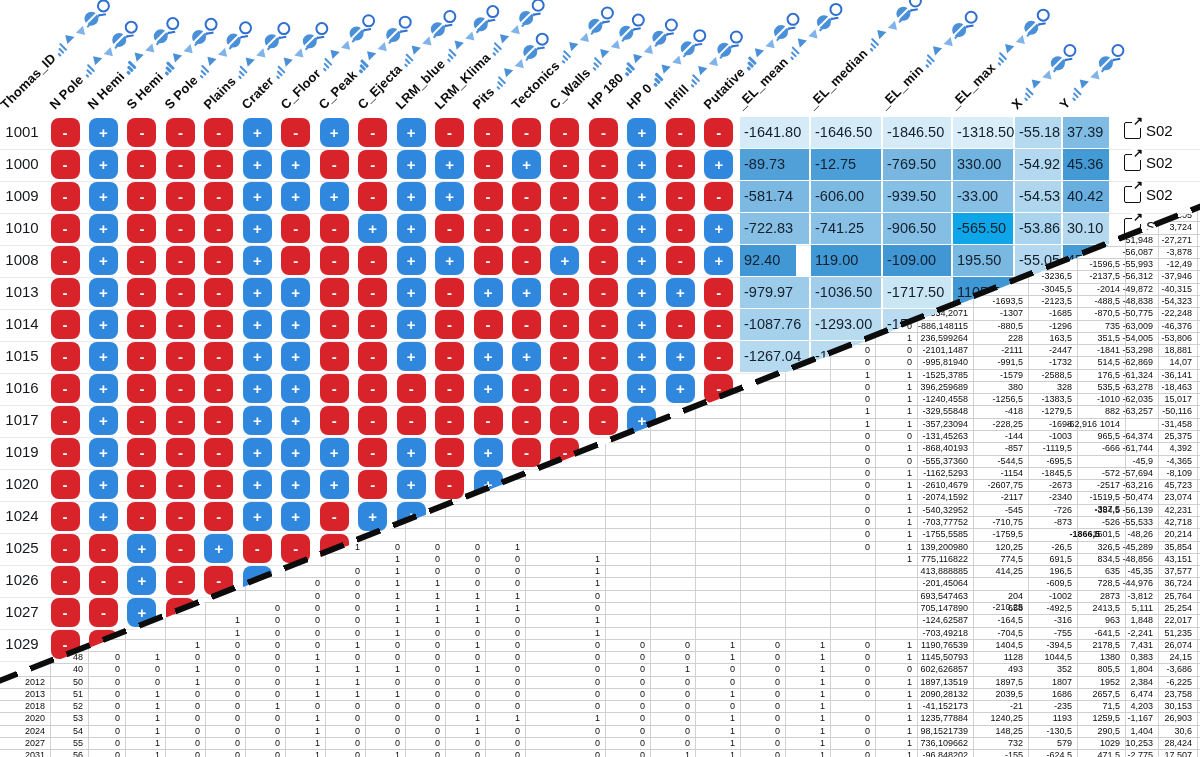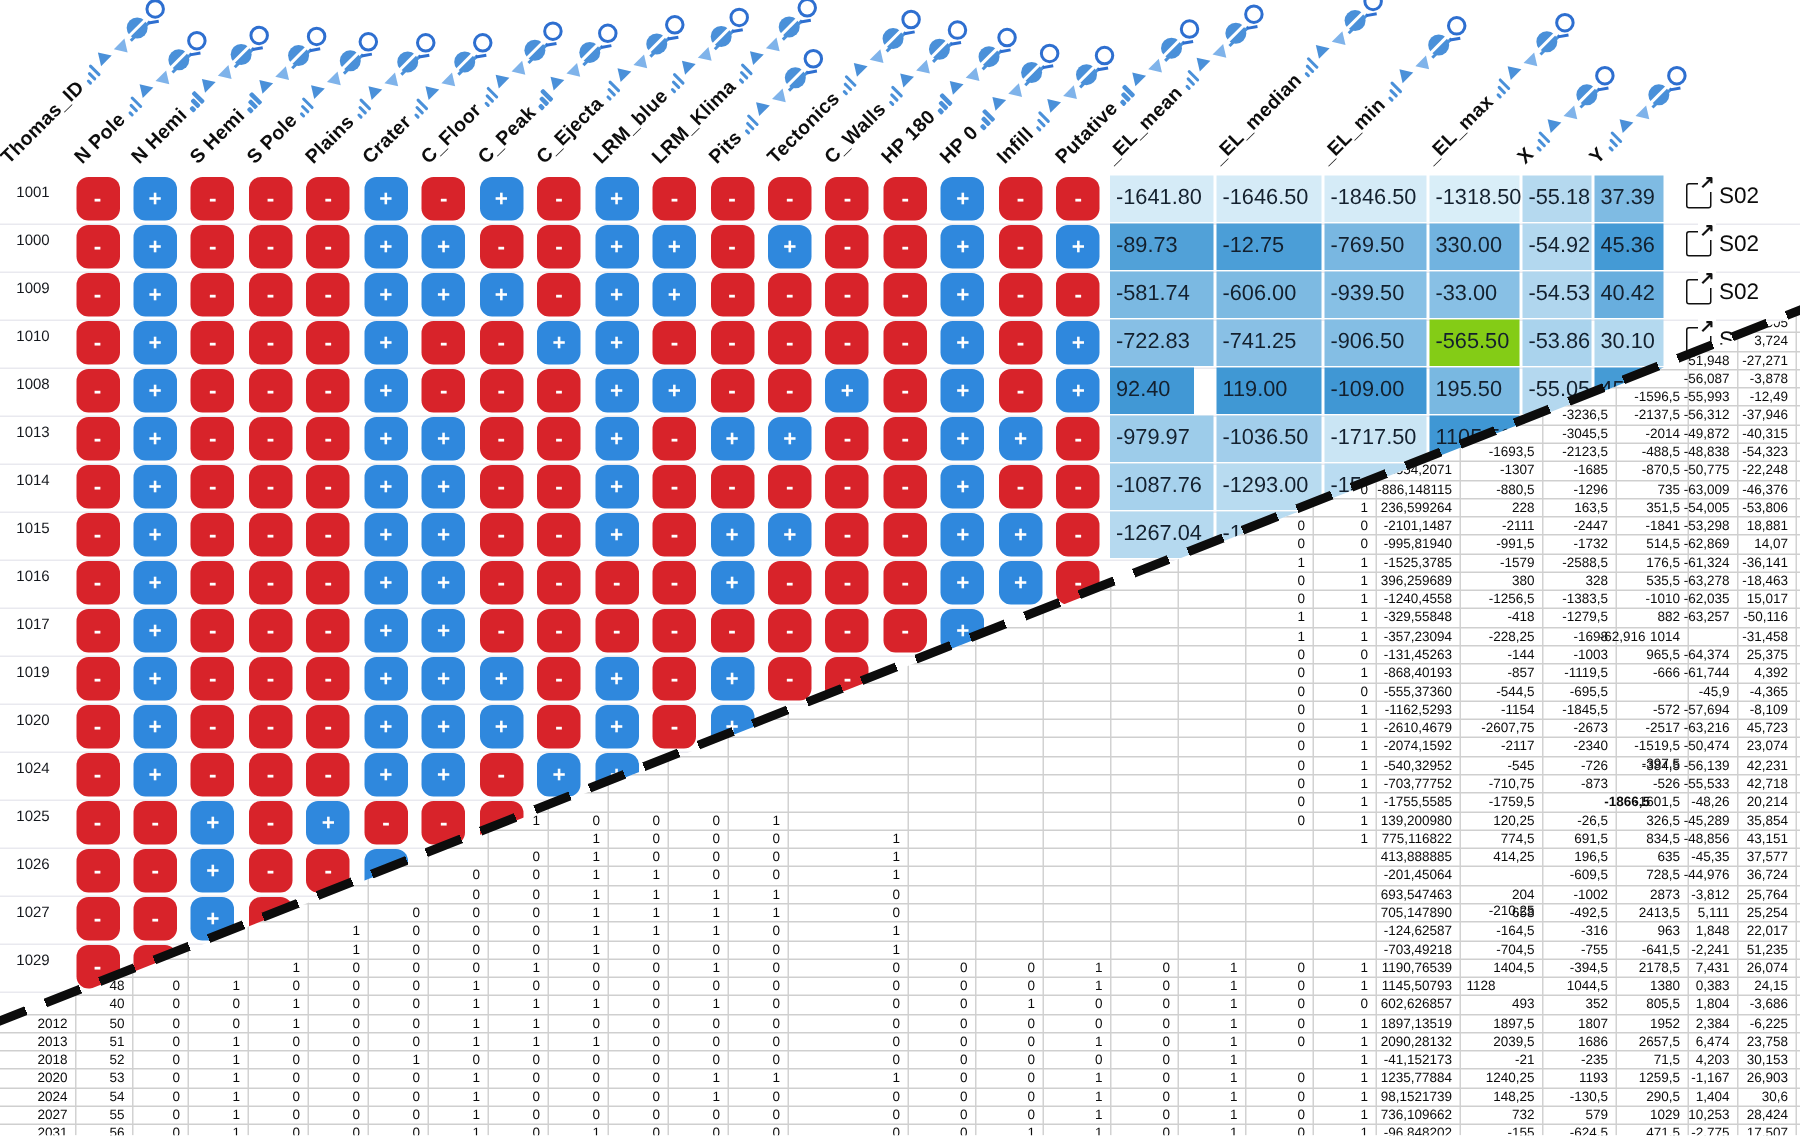--- a/index.html
+++ b/index.html
@@ -8,21 +8,21 @@
   
   #plain{position:absolute;inset:0;background:#fff;}
   .p-vline{position:absolute;top:205px;bottom:0;width:1px;background:#d2d2d2;}
   .p-row{position:absolute;left:0;width:1200px;border-bottom:1px solid #cfcfcf;}
   .p-cell{position:absolute;font-size:9px;color:#0b0b0b;white-space:nowrap;
           transform:translateX(-100%);top:1px;}
   
   #styled{position:absolute;inset:0;background:#fff;
           clip-path:polygon(0 0,1200px 0,1200px 209px,0 683px);}
   .s-row{position:absolute;left:0;width:1200px;height:32px;border-bottom:1px solid #e9e9ef;}
-  .s-id{position:absolute;left:0;top:6px;width:44px;text-align:center;font-size:10px;color:#15181d;}
+  .s-id{position:absolute;left:0;top:6px;width:44px;text-align:center;font-size:15px;color:#15181d;}
   .chip{position:absolute;top:1px;width:29px;height:29px;border-radius:8px;color:#fff;
         font-size:15px;font-weight:bold;text-align:center;line-height:29px;cursor:pointer;}
   .num{position:absolute;top:0;height:31px;font-size:14.5px;color:#13202e;
        padding:7px 0 0 4px;box-sizing:border-box;}
   .linkcell{position:absolute;top:5px;font-size:15px;color:#0c0c0c;display:flex;gap:5px;align-items:center;cursor:pointer;}
   
   .hdr{position:absolute;bottom:645px;height:0;}
   .hdr-inner{position:absolute;left:0;bottom:0;transform:rotate(-45deg);transform-origin:0 100%;
              white-space:nowrap;display:flex;align-items:center;gap:4px;}
   .hdr-label{font-size:13px;font-weight:700;color:#0d0d0d;letter-spacing:.2px;}
@@ -465,21 +465,21 @@
         <div class="p-cell" style="left: 520px;">0</div>
         <div class="p-cell" style="left: 600px;">0</div>
         <div class="p-cell" style="left: 645px;">0</div>
         <div class="p-cell" style="left: 690px;">0</div>
         <div class="p-cell" style="left: 735px;">1</div>
         <div class="p-cell" style="left: 780px;">0</div>
         <div class="p-cell" style="left: 825px;">1</div>
         <div class="p-cell" style="left: 870px;">0</div>
         <div class="p-cell" style="left: 912px;">1</div>
         <div class="p-cell" style="left: 968px;">1145,50793</div>
-        <div class="p-cell" style="left: 997px;">1128</div>
+        <div class="p-cell" style="left: 1023px;">1128</div>
         <div class="p-cell" style="left: 1072px;">1044,5</div>
         <div class="p-cell" style="left: 1120px;">1380</div>
         <div class="p-cell" style="left: 1153px;">0,383</div>
         <div class="p-cell" style="left: 1192px;">24,15</div>
       </div>
       <div class="p-row" style="top: 663.36px; height: 12.28px;">
         <div class="p-cell" style="left: 83px;">40</div>
         <div class="p-cell" style="left: 120px;">0</div>
         <div class="p-cell" style="left: 160px;">0</div>
         <div class="p-cell" style="left: 200px;">1</div>
@@ -1169,21 +1169,21 @@
         <div class="chip" style="left: 473.56px; background: rgb(216, 35, 42);">-</div>
         <div class="chip" style="left: 512.02px; background: rgb(216, 35, 42);">-</div>
         <div class="chip" style="left: 550.48px; background: rgb(216, 35, 42);">-</div>
         <div class="chip" style="left: 588.94px; background: rgb(216, 35, 42);">-</div>
         <div class="chip" style="left: 627.4px; background: rgb(47, 136, 221);">+</div>
         <div class="chip" style="left: 665.86px; background: rgb(216, 35, 42);">-</div>
         <div class="chip" style="left: 704.32px; background: rgb(47, 136, 221);">+</div>
         <div class="num" style="left: 740px; width: 69px; background: rgb(135, 191, 229);">-722.83</div>
         <div class="num" style="left: 811px; width: 70px; background: rgb(137, 192, 229);">-741.25</div>
         <div class="num" style="left: 883px; width: 68px; background: rgb(132, 190, 228);">-906.50</div>
-        <div class="num" style="left: 953px; width: 60px; background: #84cc16;">-565.50</div>
+        <div class="num" style="left: 953px; width: 60px; background: #0ea5e9;">-565.50</div>
         <div class="num" style="left: 1015px; width: 46px; background: rgb(170, 211, 237);">-53.86</div>
         <div class="num" style="left: 1063px; width: 46px; background: rgb(180, 217, 239);">30.10</div>
         <div class="linkcell" style="left: 1124px;">
           <div class="ext"></div>
           <div>S02</div>
         </div>
       </div>
       <div class="s-row" style="top: 245px;">
         <div class="s-id">1008</div>
         <div class="chip" style="left: 50.5px; background: rgb(216, 35, 42);">-</div>

